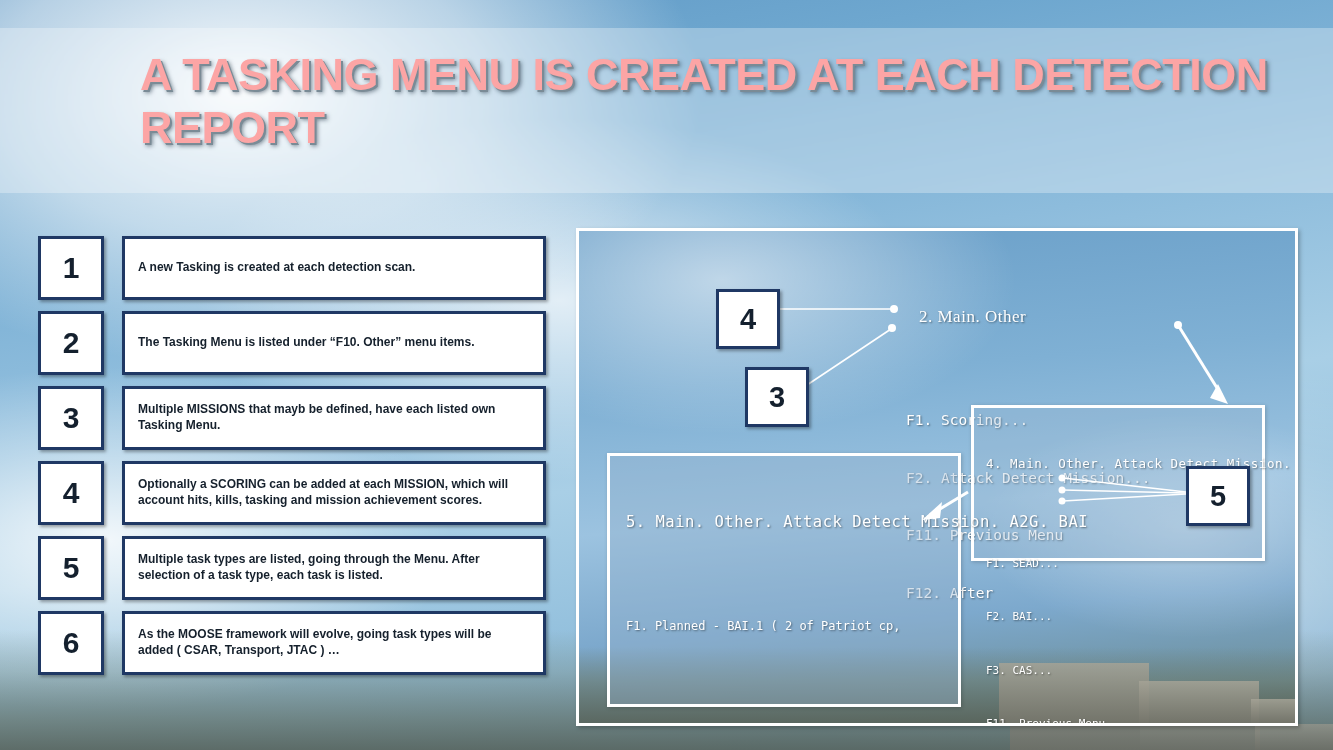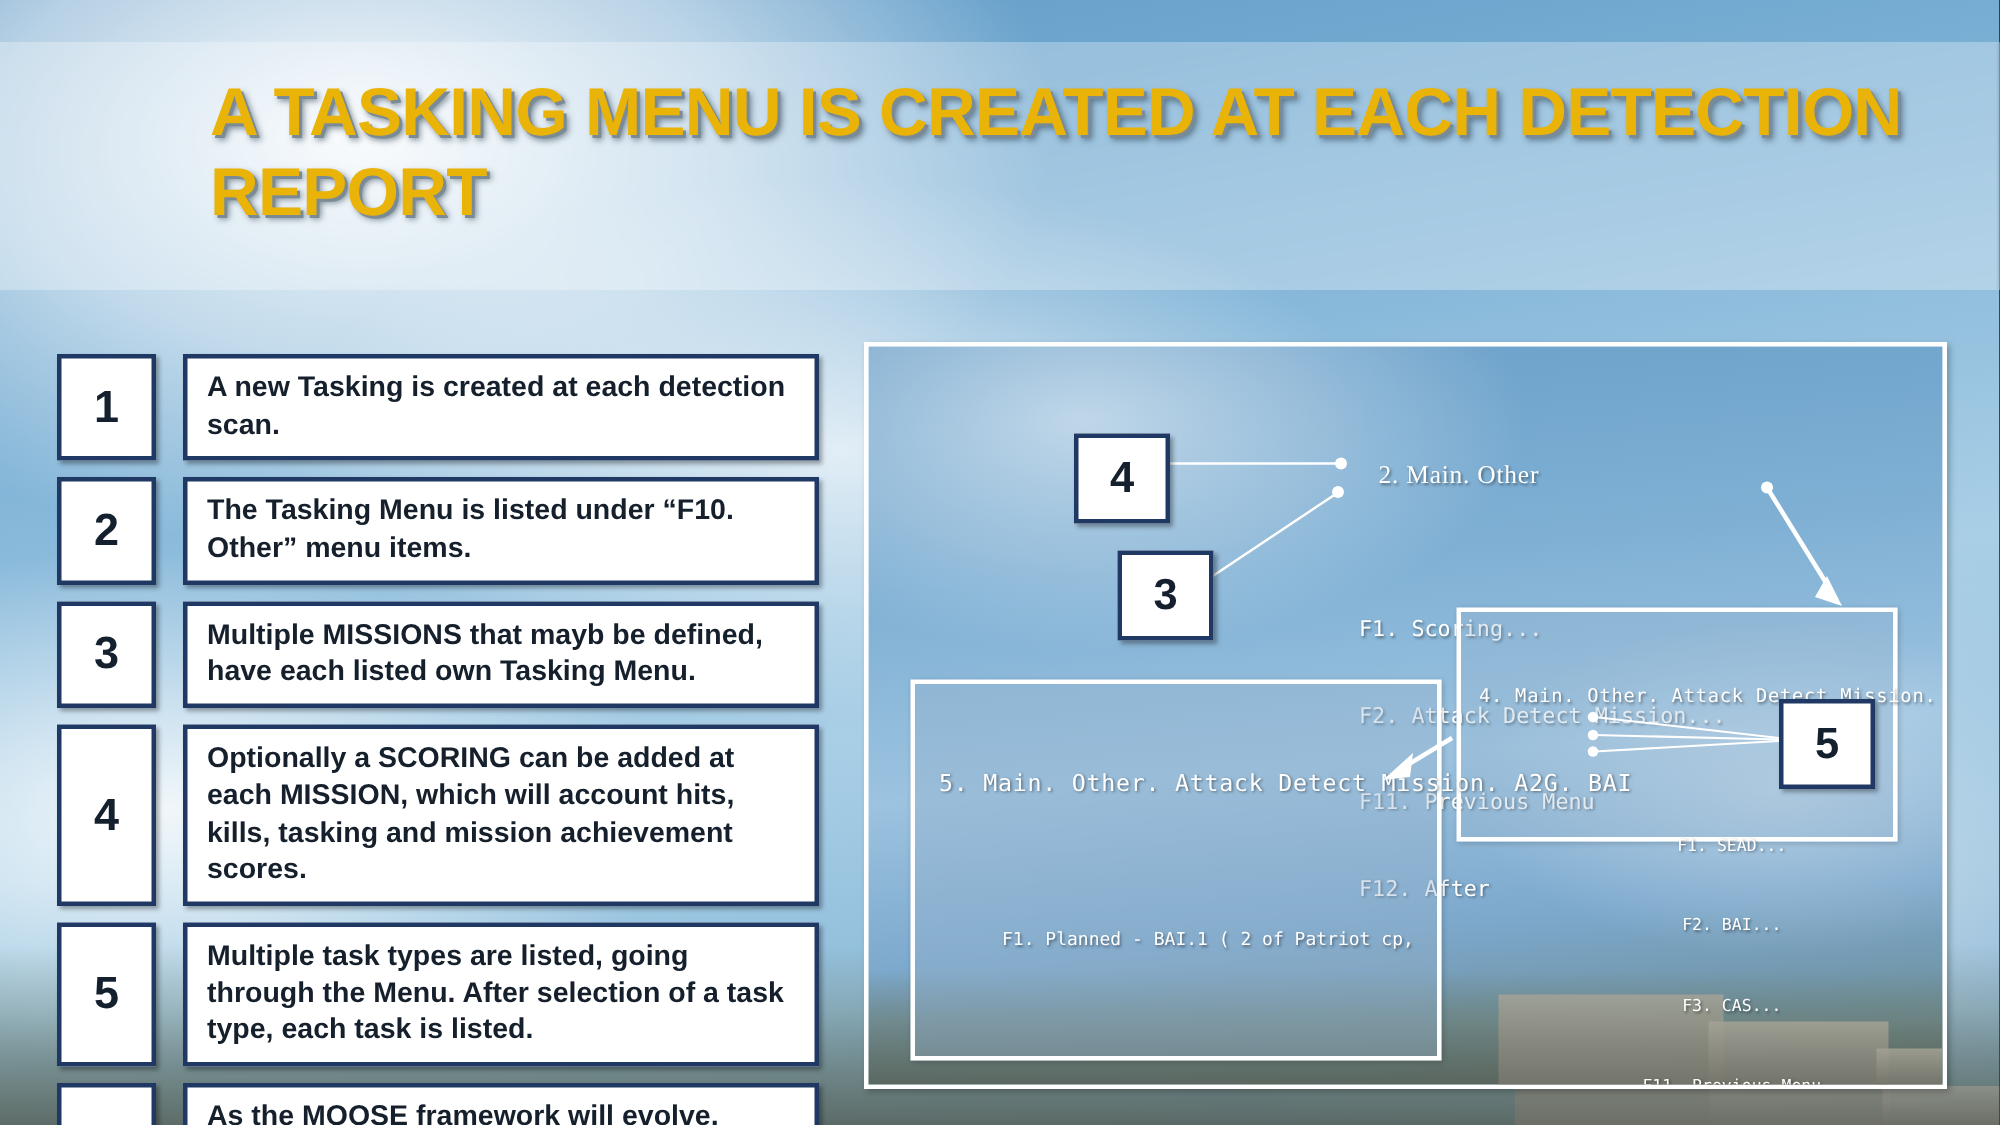--- a/index.html
+++ b/index.html
@@ -47,21 +47,21 @@
     background: rgba(255,255,255,0.30);
     backdrop-filter: blur(1px);
   }
   .title-text {
     position: absolute;
     left: 140px;
     top: 48px;
     width: 1150px;
     font-size: 45px;
     font-weight: bold;
-    color: #eab308;
+    color: #fca5a5;
     letter-spacing: -0.5px;
     line-height: 1.18;
     text-shadow:
       2px 2px 0 #7a8b96,
       3px 3px 4px rgba(30,50,65,0.55);
     text-transform: uppercase;
   }
 
   
   .left-col {
@@ -91,21 +91,21 @@
   }
   .txt-box {
     flex: 1 1 auto;
     margin-left: 18px;
     background: #ffffff;
     border: 3px solid #1f3864;
     box-shadow: 2px 2px 3px rgba(0,0,0,0.35);
     padding: 8px 13px;
     display: flex;
     align-items: center;
-    font-size: 19px;
+    font-size: 12px;
     font-weight: bold;
     color: #15202c;
     line-height: 1.3;
   }
 
   
   .right-panel {
     position: absolute;
     left: 576px;
     top: 228px;
@@ -158,25 +158,25 @@
   }
   #panel-attack {
     left: 392px; top: 174px; width: 288px; height: 150px;
   }
   #panel-bai {
     left: 28px; top: 222px; width: 348px; height: 248px;
     background: rgba(150,180,205,0.38);
   }
   #menu-attack { left: 12px; top: 10px; }
   #menu-attack .hdr { font-size: 12.5px; line-height: 1.3; }
-  #menu-attack .ln { font-size: 11px; line-height: 1.38; text-align: center; }
+  #menu-attack .ln { font-size: 11px; line-height: 1.38; }
 
   #menu-bai { left: 16px; top: 18px; }
   #menu-bai .hdr { font-size: 15.5px; line-height: 1.3; }
-  #menu-bai .ln { font-size: 12px; line-height: 1.42; margin-left: 42px; }
+  #menu-bai .ln { font-size: 12px; line-height: 1.42; }
 
   
   .callout {
     position: absolute;
     width: 58px; height: 54px;
     background: #ffffff;
     border: 3px solid #1f3864;
     box-shadow: 2px 2px 3px rgba(0,0,0,0.35);
     display: flex;
     align-items: center;

